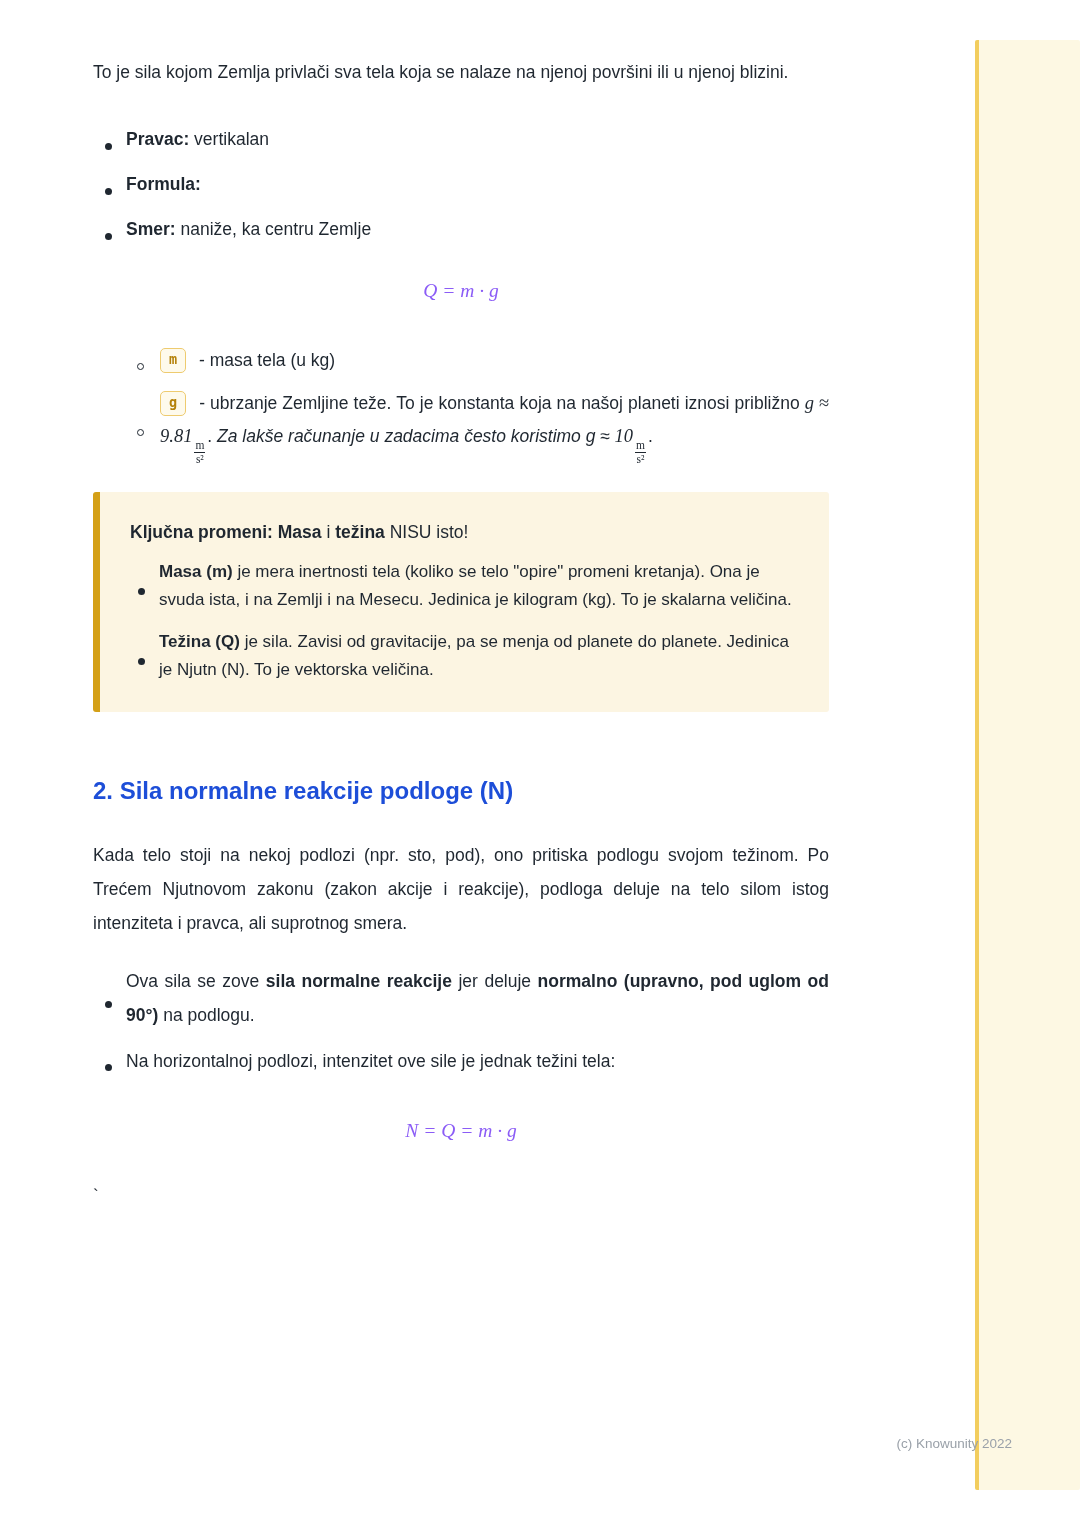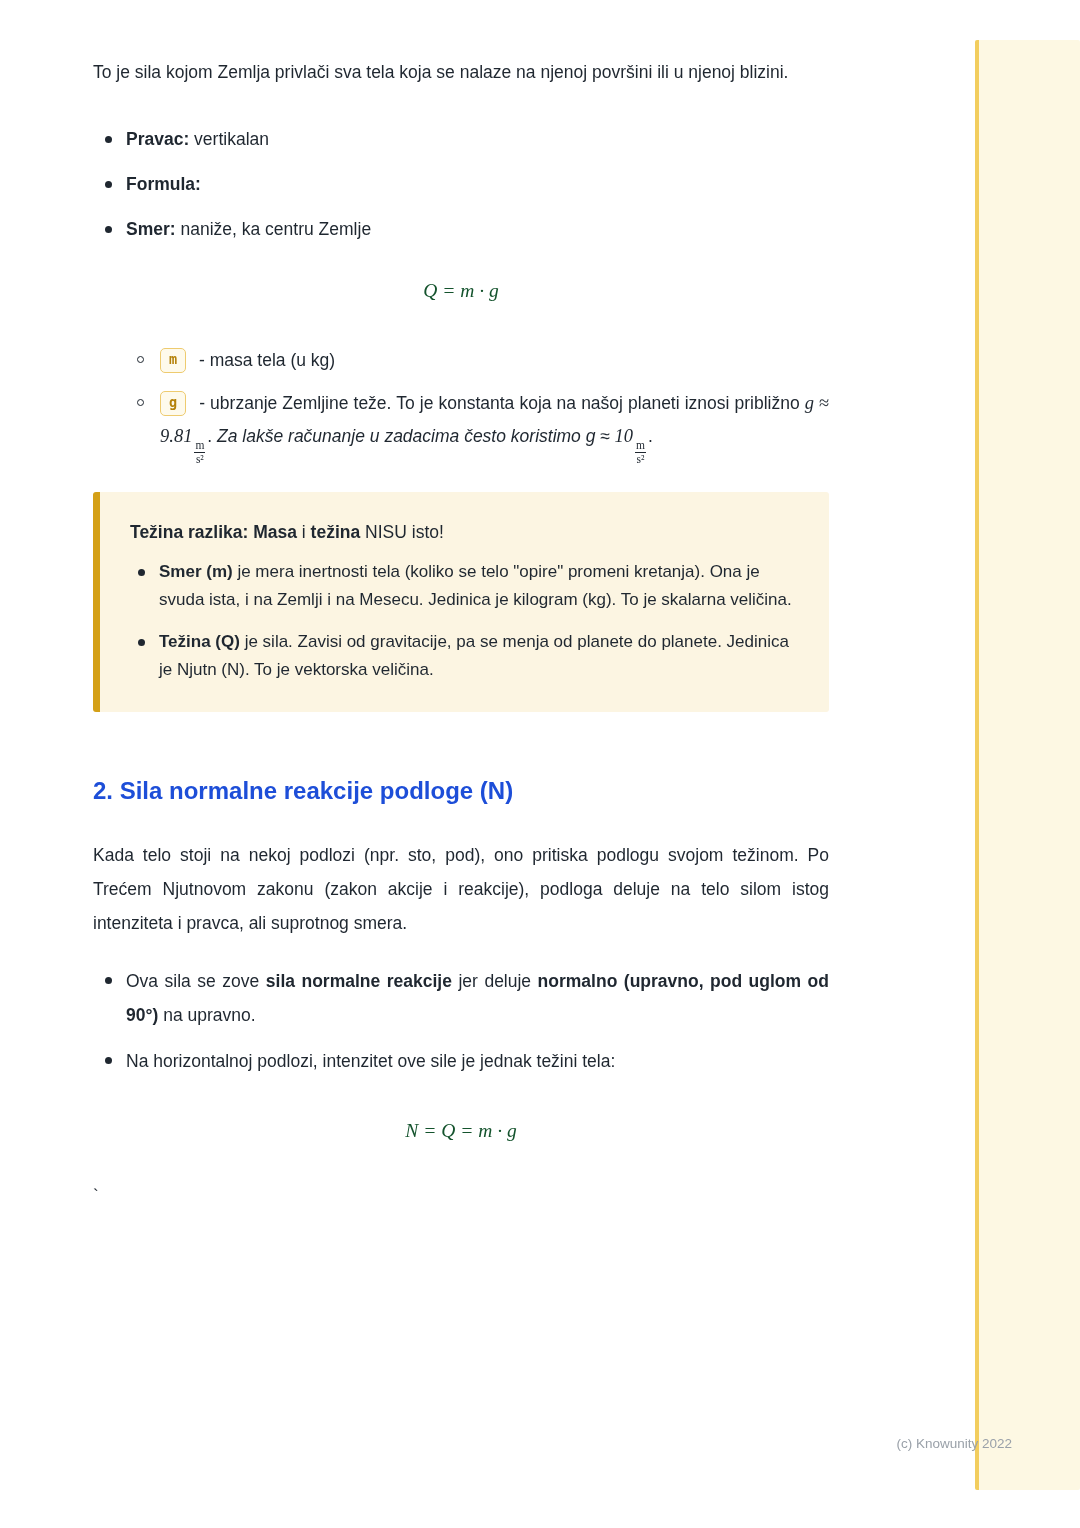--- a/index.html
+++ b/index.html
@@ -19,34 +19,34 @@
     background:#fdf8e3;border-left:4px solid #f2cd5e;border-radius:2px;
   }
 
   .content{position:absolute;left:93px;top:56px;width:736px}
 
   .para{font-size:17.5px;line-height:33px;text-align:justify}
   .p2{margin-top:32px;line-height:34px}
 
   .ul{margin-top:34px}
   .ul2{margin-top:24px}
-  .li{display:flex;align-items:flex-start}
+  .li{display:flex;align-items:center}
   .li + .li{margin-top:12px}
   .dot{flex:none;width:7px;height:7px;border-radius:50%;background:#1f2730;margin:13px 14px 0 12px}
   .circ{flex:none;width:7px;height:7px;border:1.5px solid #1f2730;border-radius:50%;background:transparent;margin:12px 16px 0 12px}
   .litext{font-size:17.5px;line-height:33px;flex:1;text-align:justify}
   .ul2 .litext{line-height:34px}
 
   .sublist{margin-top:42px;margin-left:32px}
   .sublist .li + .li{margin-top:10px}
 
   .formula{
     margin-top:34px;text-align:center;
     font-family:"Liberation Serif",serif;font-style:italic;
-    font-size:19.5px;color:#14532d;
+    font-size:19.5px;color:#8b5cf6;
   }
   .formula-n{margin-top:42px}
 
   .chip{
     display:inline-block;font-family:"DejaVu Sans Mono",monospace;font-style:normal;
     font-size:13.5px;line-height:1;color:#b5820a;background:#fefaec;
     border:1px solid #eecb6f;border-radius:5px;padding:4px 8px 5px;
     margin-right:8px;vertical-align:2px;font-weight:700;
   }
   .math{font-family:"Liberation Serif",serif;font-style:italic;font-size:18.5px}
@@ -112,39 +112,39 @@
             <span class="num">m</span>
             <span class="den">s²</span>
           </span><span>. </span><em>Za lakše računanje u zadacima često koristimo g ≈</em><span class="math"> 10</span><span class="frac">
             <span class="num">m</span>
             <span class="den">s²</span>
           </span><span>.</span></span>
     </div>
   </div>
 
   <div class="callout">
-    <p class="callout-title"><b>Težina razlika: Masa</b><span> i </span><b>težina</b><span> NISU isto!</span></p>
+    <p class="callout-title"><b>Ključna promeni: Masa</b><span> i </span><b>težina</b><span> NISU isto!</span></p>
     <div class="li">
       <span class="dot"></span>
-      <span class="litext"><b>Smer (m)</b><span> je mera inertnosti tela (koliko se telo "opire" promeni kretanja). Ona je svuda ista, i na Zemlji i na Mesecu. Jedinica je kilogram (kg). To je skalarna veličina.</span></span>
+      <span class="litext"><b>Masa (m)</b><span> je mera inertnosti tela (koliko se telo "opire" promeni kretanja). Ona je svuda ista, i na Zemlji i na Mesecu. Jedinica je kilogram (kg). To je skalarna veličina.</span></span>
     </div>
     <div class="li">
       <span class="dot"></span>
       <span class="litext"><b>Težina (Q)</b><span> je sila. Zavisi od gravitacije, pa se menja od planete do planete. Jedinica je Njutn (N). To je vektorska veličina.</span></span>
     </div>
   </div>
 
   <h2 class="h2">2. Sila normalne reakcije podloge (N)</h2>
 
   <p class="para p2">Kada telo stoji na nekoj podlozi (npr. sto, pod), ono pritiska podlogu svojom težinom. Po Trećem Njutnovom zakonu (zakon akcije i reakcije), podloga deluje na telo silom istog intenziteta i pravca, ali suprotnog smera.</p>
 
   <div class="ul ul2">
     <div class="li">
       <span class="dot"></span>
-      <span class="litext"><span>Ova sila se zove </span><b>sila normalne reakcije</b><span> jer deluje </span><b>normalno (upravno, pod uglom od 90°)</b><span> na upravno.</span></span>
+      <span class="litext"><span>Ova sila se zove </span><b>sila normalne reakcije</b><span> jer deluje </span><b>normalno (upravno, pod uglom od 90°)</b><span> na podlogu.</span></span>
     </div>
     <div class="li">
       <span class="dot"></span>
       <span class="litext">Na horizontalnoj podlozi, intenzitet ove sile je jednak težini tela:</span>
     </div>
   </div>
 
   <div class="formula formula-n">N = Q = m · g</div>
 
   <div class="stray">`</div>

